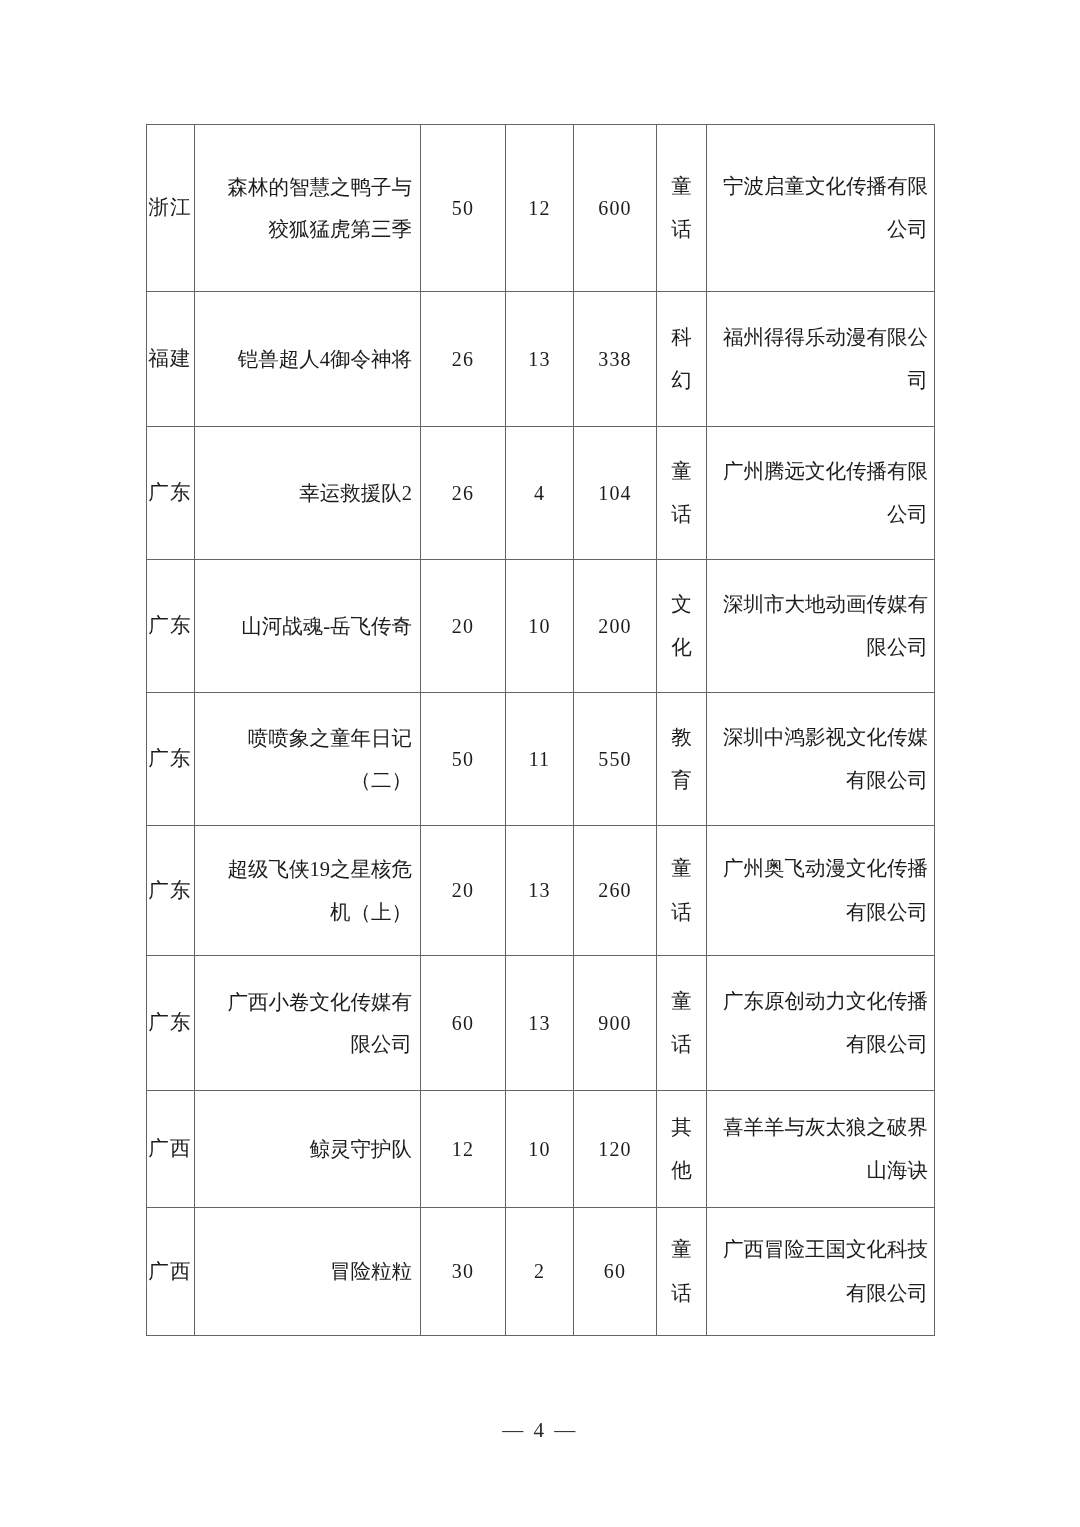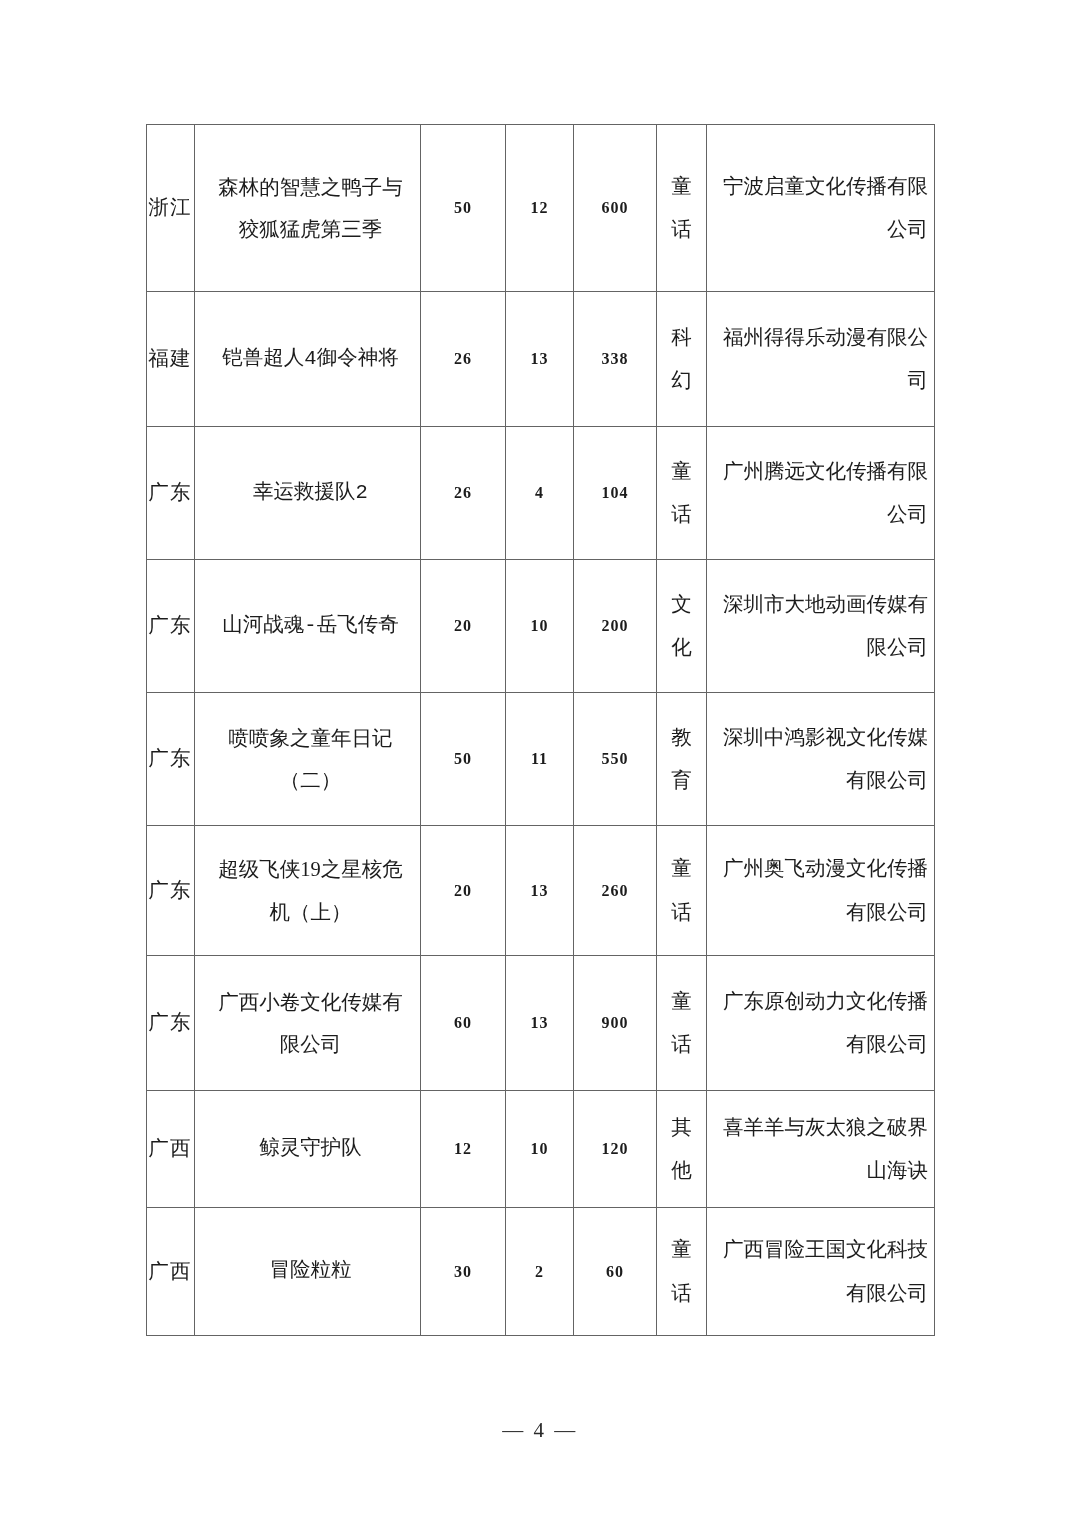--- a/index.html
+++ b/index.html
@@ -67,35 +67,33 @@
     letter-spacing: 0.06em;
     padding-left: 1px;
     text-align: center;
   }
 
   .title-cell {
     text-align: left !important;
   }
   .title-cell .cell-inner {
     padding: 14px 8px 14px 14px;
-    text-align: center;
+    text-align: right;
     line-height: 2.05;
     word-break: break-all;
   }
   .title-cell.single .cell-inner {
     padding-top: 8px;
     padding-bottom: 8px;
-    font-family: Liberation Mono, monospace;
   }
 
   .num-cell .cell-inner {
     font-family: "Liberation Serif", "DejaVu Serif", serif;
-    font-size: 16px;
+    font-size: 20px;
     letter-spacing: 0.06em;
-    font-weight: bold;
   }
 
   .genre-cell .cell-inner {
     padding: 10px 0;
     line-height: 2.1;
     letter-spacing: 0;
   }
   .genre-cell .gchar {
     display: block;
     text-align: center;

